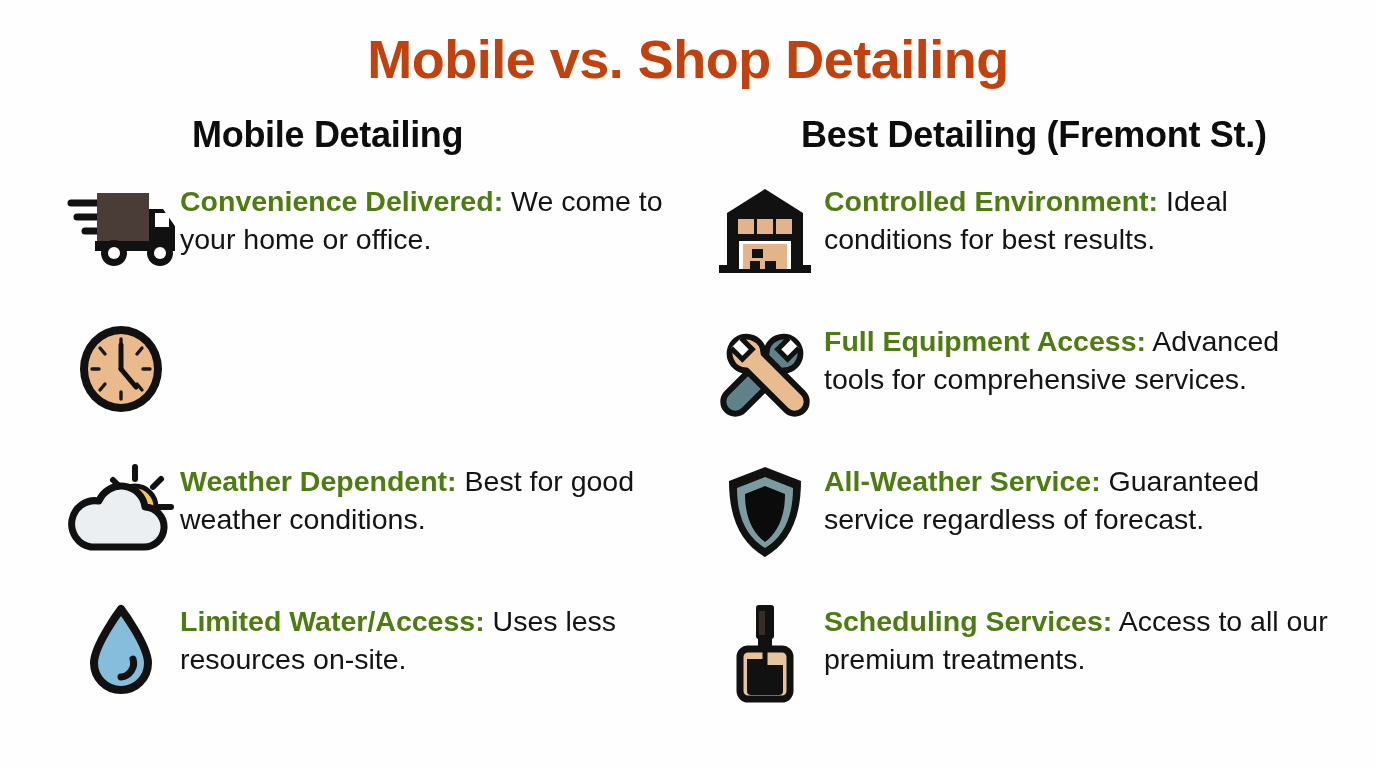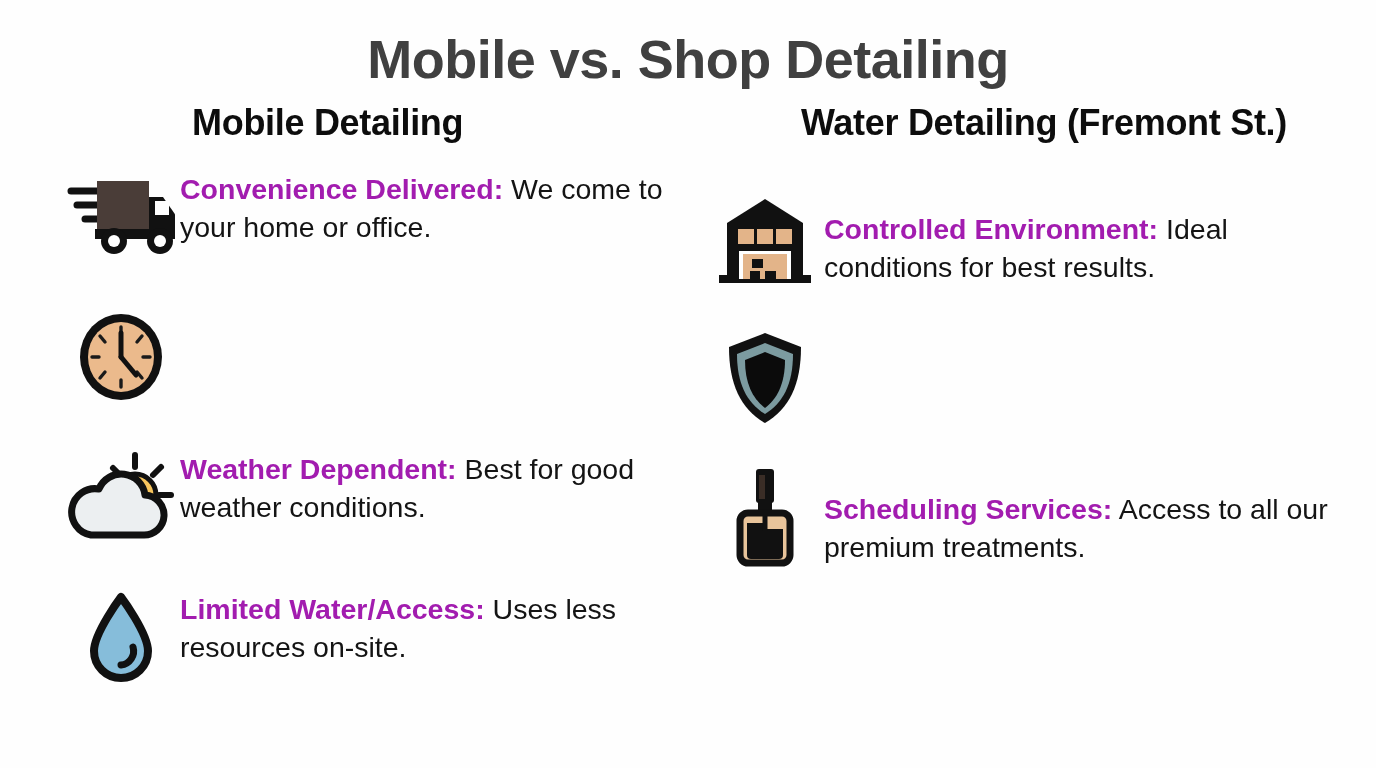--- a/index.html
+++ b/index.html
@@ -21,21 +21,21 @@
     box-sizing: border-box;
     background: #fefefe;
   }
 
   
   .title {
     text-align: center;
     font-size: 54px;
     font-weight: 700;
     letter-spacing: -0.5px;
-    color: #404040;
+    color: #c2410c;
     padding-top: 30px;
     line-height: 1.1;
     font-stretch: condensed;
   }
 
   
   .columns {
     display: flex;
     width: 1376px;
     box-sizing: border-box;
@@ -46,35 +46,35 @@
     box-sizing: border-box;
   }
   .col-left  { padding-left: 40px; padding-right: 18px; }
   .col-right { padding-left: 18px; padding-right: 20px; }
 
   .col-head {
     font-size: 36px;
     font-weight: 700;
     color: #0d0d0d;
     letter-spacing: -0.3px;
-    margin: 0 0 26px 0;
+    margin: 12px 0 26px 0;
     line-height: 1.1;
     white-space: nowrap;
   }
   .col-left .col-head  { padding-left: 130px; }
   .col-right .col-head { padding-left: 95px; }
 
   
   .item {
     display: flex;
     align-items: flex-start;
     margin-bottom: 22px;
   }
   .col-left .item  { min-height: 118px; }
-  .col-right .item { min-height: 118px; align-items: flex-end; }
+  .col-right .item { min-height: 118px; }
 
   .icon-wrap {
     flex: 0 0 auto;
     width: 118px;
     display: flex;
     align-items: flex-start;
     justify-content: center;
     padding-top: 2px;
   }
   .col-right .icon-wrap { width: 118px; }
@@ -83,21 +83,21 @@
 
   .item-text {
     flex: 1 1 auto;
     font-size: 28.5px;
     line-height: 1.33;
     color: #141414;
     padding-top: 2px;
   }
   .item-text .lbl {
     font-weight: 700;
-    color: #a21caf;
+    color: #4d7c0f;
   }
 </style>
 </head>
 <body>
 
 <div class="poster">
 
   <div class="title">Mobile vs. Shop Detailing</div>
 
   <div class="columns">
@@ -177,21 +177,21 @@
             <path d="M47 56 A14 14 0 0 1 35 74" fill="none" stroke="#111111" stroke-width="7" stroke-linecap="round"></path>
           </svg>
         </div>
         <div class="item-text">
           <span class="lbl">Limited Water/Access:</span><span> Uses less resources on-site.</span>
         </div>
       </div>
     </div>
 
     <div class="col col-right">
-      <div class="col-head">Water Detailing (Fremont St.)</div>
+      <div class="col-head">Best Detailing (Fremont St.)</div>
 
       <div class="item">
         <div class="icon-wrap">
           <svg width="96" height="94" viewBox="0 0 96 94">
             <path d="M10 30 L48 6 L86 30 L86 86 L10 86 Z" fill="#111111"></path>
             <rect x="2" y="82" width="92" height="8" fill="#111111"></rect>
             <rect x="21" y="36" width="16" height="15" fill="#e3b489"></rect>
             <rect x="40" y="36" width="16" height="15" fill="#e3b489"></rect>
             <rect x="59" y="36" width="16" height="15" fill="#e3b489"></rect>
             <rect x="22" y="58" width="52" height="28" fill="#ffffff"></rect>
@@ -199,28 +199,50 @@
             <rect x="35" y="66" width="11" height="9" fill="#111111"></rect>
             <rect x="33" y="78" width="10" height="8" fill="#111111"></rect>
             <rect x="48" y="78" width="11" height="8" fill="#111111"></rect>
           </svg>
         </div>
         <div class="item-text">
           <span class="lbl">Controlled Environment:</span><span> Ideal conditions for best results.</span>
         </div>
       </div>
 
+      <div class="item">
+        <div class="icon-wrap">
+          <svg width="100" height="98" viewBox="0 0 100 98">
+
+            <g transform="rotate(45 50 49)">
+              <path d="M50 6 a17 17 0 0 0 -12 29 l0 56 a12 12 0 0 0 24 0 l0 -56 a17 17 0 0 0 -12 -29 z" fill="#5f8289" stroke="#111111" stroke-width="6" stroke-linejoin="round"></path>
+              <path d="M43 8 l0 16 l14 0 l0 -16" fill="#ffffff" stroke="#111111" stroke-width="5"></path>
+            </g>
+
+            <g transform="rotate(-45 50 49)">
+              <path d="M50 6 a17 17 0 0 0 -12 29 l0 56 a12 12 0 0 0 24 0 l0 -56 a17 17 0 0 0 -12 -29 z" fill="#e8bc8f" stroke="#111111" stroke-width="6" stroke-linejoin="round"></path>
+              <path d="M43 8 l0 16 l14 0 l0 -16" fill="#ffffff" stroke="#111111" stroke-width="5"></path>
+            </g>
+          </svg>
+        </div>
+        <div class="item-text">
+          <span class="lbl">Full Equipment Access:</span><span> Advanced tools for comprehensive services.</span>
+        </div>
+      </div>
 
       <div class="item">
         <div class="icon-wrap">
           <svg width="84" height="98" viewBox="0 0 84 98">
             <path d="M42 4 L78 18 C78 56 66 80 42 94 C18 80 6 56 6 18 Z" fill="#111111"></path>
             <path d="M42 14 L70 25 C70 55 60 74 42 85 C24 74 14 55 14 25 Z" fill="#7c9ba0"></path>
             <path d="M42 23 L62 31 C62 55 54 70 42 79 C30 70 22 55 22 31 Z" fill="#0b0b0b"></path>
           </svg>
+        </div>
+        <div class="item-text">
+          <span class="lbl">All-Weather Service:</span><span> Guaranteed service regardless of forecast.</span>
         </div>
       </div>
 
       <div class="item">
         <div class="icon-wrap">
           <svg width="70" height="100" viewBox="0 0 70 100">
             <rect x="26" y="2" width="18" height="34" rx="3" fill="#111111"></rect>
             <rect x="29" y="8" width="6" height="24" fill="#3a2d26"></rect>
             <rect x="28" y="34" width="14" height="14" fill="#111111"></rect>
             <rect x="10" y="46" width="50" height="50" rx="8" fill="#e8c49b" stroke="#111111" stroke-width="7" stroke-linejoin="round"></rect>

